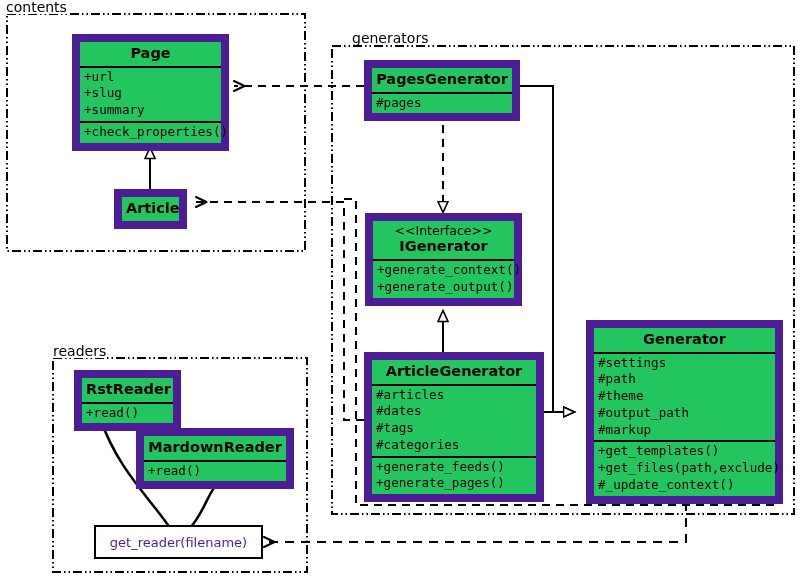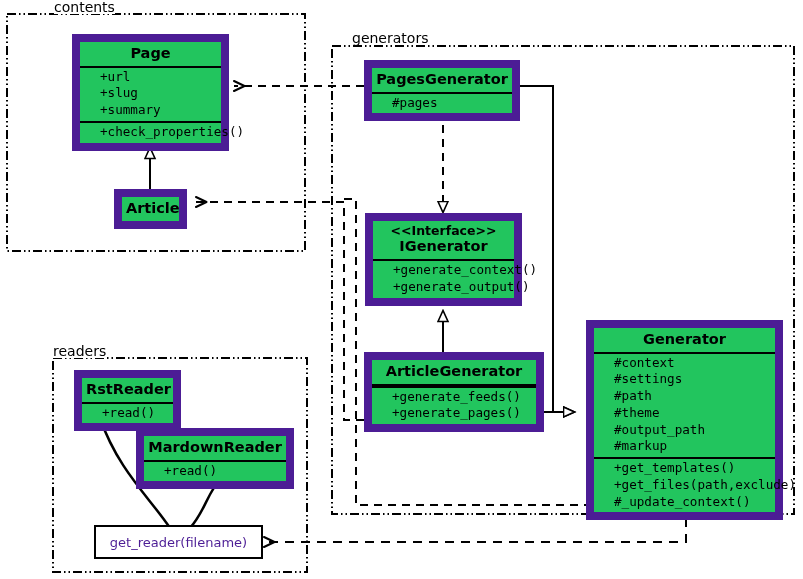--- a/index.html
+++ b/index.html
@@ -44,37 +44,37 @@
     font-weight: bold;
     font-size: 14.5px;
     text-align: center;
     color: #000;
     padding: 3px 4px 4px 4px;
     line-height: 1.15;
     white-space: nowrap;
   }
   .uml-stereo {
     font-family: "DejaVu Sans", sans-serif;
-    font-weight: bold;
+    font-weight: normal;
     font-size: 12.5px;
     text-align: center;
     color: #000;
     padding: 3px 4px 0 4px;
     line-height: 1.15;
     white-space: nowrap;
   }
   .uml-stereo + .uml-title { padding-top: 0px; }
   .uml-sep {
     border-top: 2px solid #000;
     height: 0;
     font-size: 0;
     line-height: 0;
   }
   .uml-section {
-    padding: 1px 0 2px 16px;
+    padding: 1px 0 2px 0;
   }
   .uml-item {
     font-family: "DejaVu Sans Mono", monospace;
     font-size: 12.6px;
     color: #000;
     line-height: 1.33;
     padding: 0 2px 0 4px;
     white-space: nowrap;
   }
   .plain-box {
@@ -133,21 +133,21 @@
 
     <path d="M526,412 L574,412" fill="none" stroke="#000000" stroke-width="2" marker-end="url(#hollowTri)"></path>
 
     <path d="M686,502 L686,542 L264,542" fill="none" stroke="#000000" stroke-width="2" stroke-dasharray="9,7" marker-end="url(#openArrow)"></path>
 
     <path d="M170,528 C150,498 118,470 100,418" fill="none" stroke="#000000" stroke-width="2.5" marker-end="url(#solidArrow)"></path>
 
     <path d="M190,528 C206,510 206,494 224,474" fill="none" stroke="#000000" stroke-width="2.5" marker-end="url(#solidArrow)"></path>
   </svg>
 
-  <div class="pkg-label" style="left:6px; top:0px;margin-left:48px;">contents</div>
+  <div class="pkg-label" style="left:6px; top:0px;">contents</div>
 
   <div class="pkg-label" style="left:332px; top:31px;margin-left:20px;">generators</div>
 
   <div class="pkg-label" style="left:53px; top:344px;">readers</div>
 
   <div class="uml-box" style="left:72px; top:34px; width:157px;">
     <div class="uml-title">Page</div>
     <div class="uml-sep"></div>
     <div class="uml-section">
       <div class="uml-item">+url</div>
@@ -178,32 +178,37 @@
     <div class="uml-sep"></div>
     <div class="uml-section">
       <div class="uml-item">+generate_context()</div>
       <div class="uml-item">+generate_output()</div>
     </div>
   </div>
 
   <div class="uml-box" style="left:364px; top:352px; width:180px;">
     <div class="uml-title">ArticleGenerator</div>
     <div class="uml-sep"></div>
+    <div class="uml-section">
+      <div class="uml-item">#articles</div>
+      <div class="uml-item">#dates</div>
+      <div class="uml-item">#tags</div>
+      <div class="uml-item">#categories</div>
+    </div>
     <div class="uml-sep"></div>
     <div class="uml-section">
       <div class="uml-item">+generate_feeds()</div>
       <div class="uml-item">+generate_pages()</div>
     </div>
   </div>
 
   <div class="uml-box" style="left:586px; top:320px; width:197px;">
     <div class="uml-title">Generator</div>
     <div class="uml-sep"></div>
     <div class="uml-section">
-      <div class="uml-item">#context</div>
       <div class="uml-item">#settings</div>
       <div class="uml-item">#path</div>
       <div class="uml-item">#theme</div>
       <div class="uml-item">#output_path</div>
       <div class="uml-item">#markup</div>
     </div>
     <div class="uml-sep"></div>
     <div class="uml-section">
       <div class="uml-item">+get_templates()</div>
       <div class="uml-item">+get_files(path,exclude)</div>

